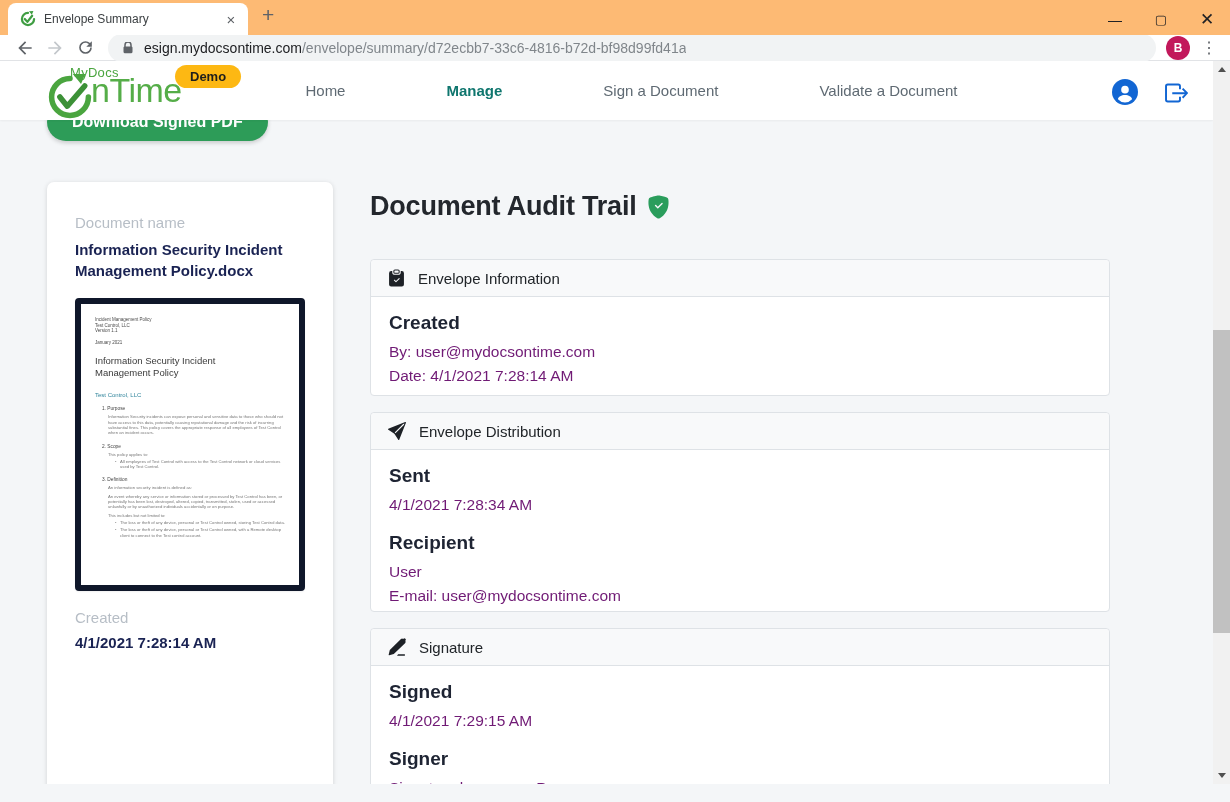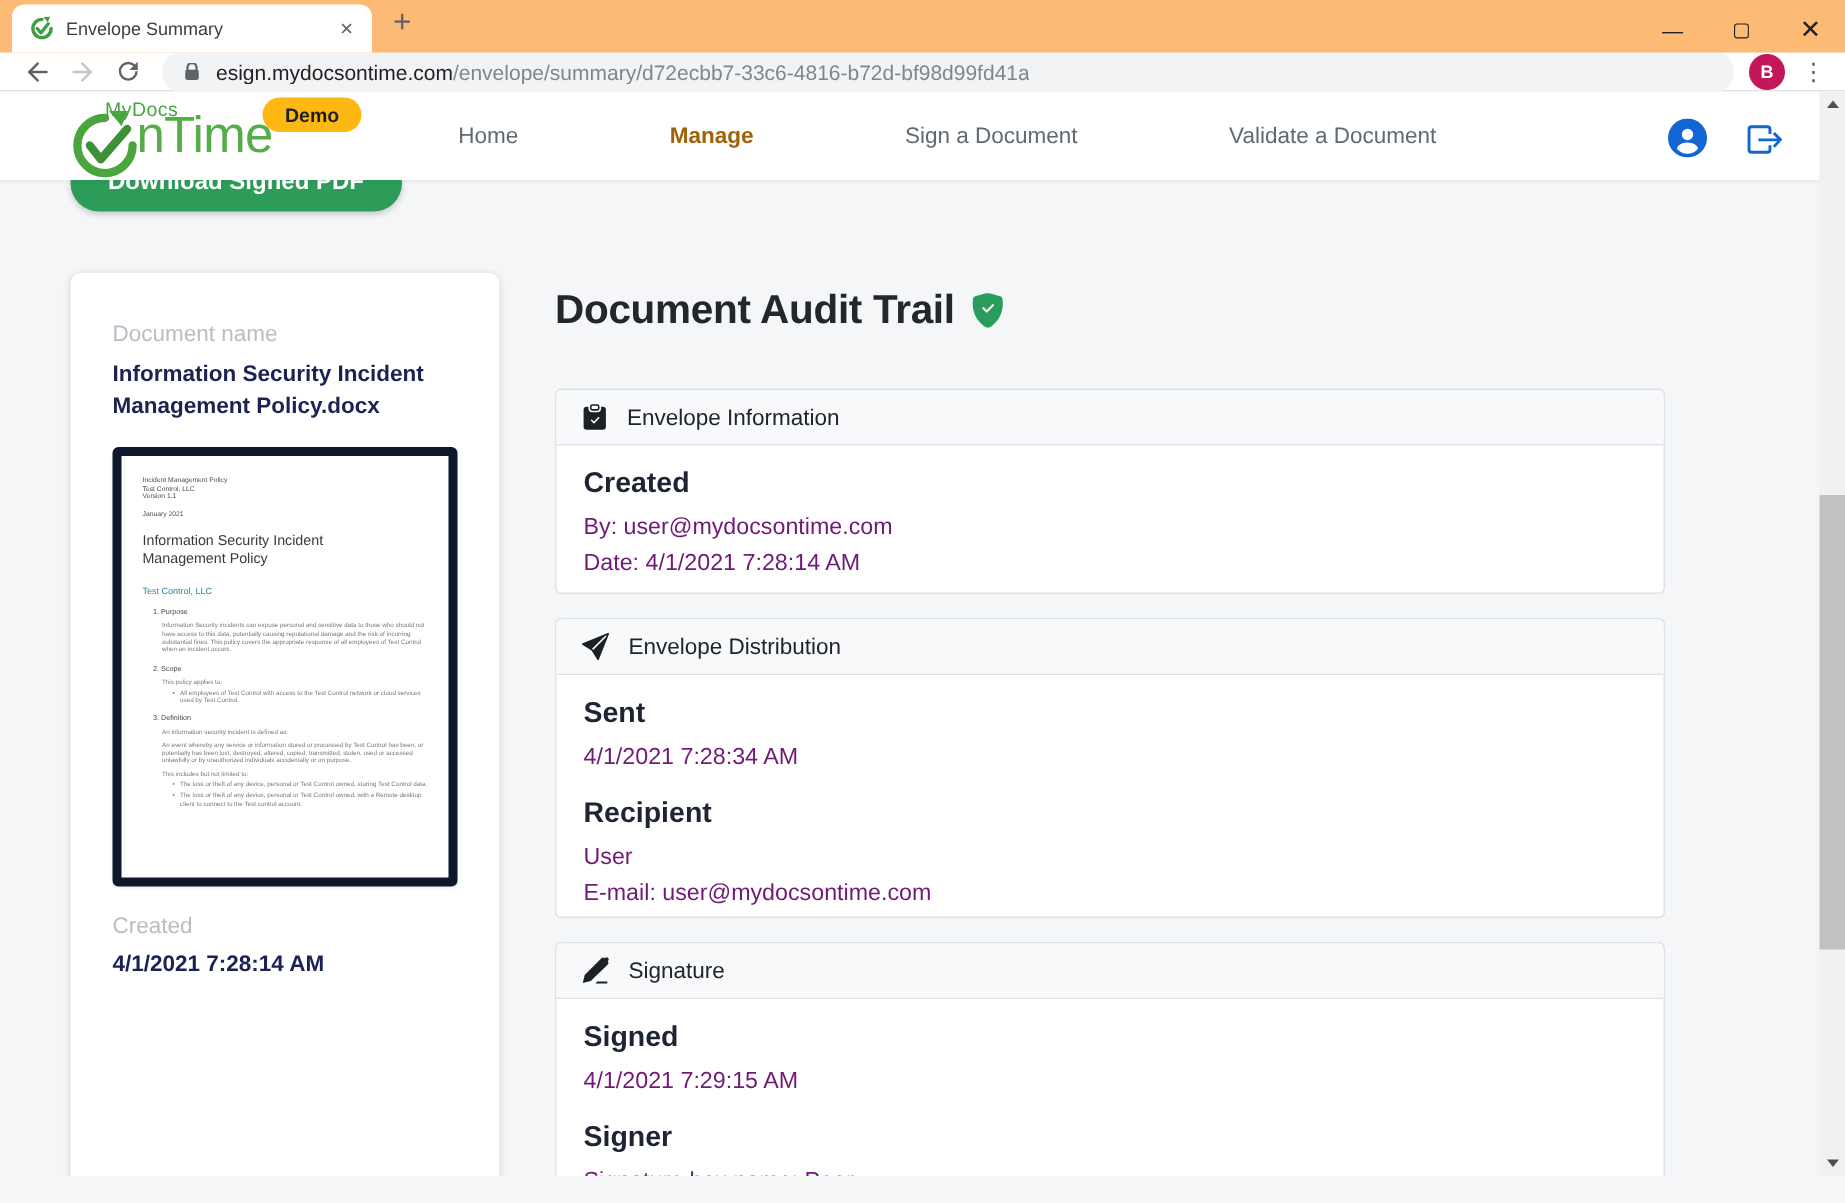--- a/index.html
+++ b/index.html
@@ -37,21 +37,21 @@
   .logo { position:absolute; left:47px; top:2px; width:210px; height:57px; }
   .logo-top { position:absolute; left:23px; top:2px; font-size:13px; font-weight:400; color:#4aa53f; letter-spacing:.3px; }
   .logo-circle { position:absolute; left:0; top:11px; }
   .logo-main { position:absolute; left:44px; top:8px; font-size:34px; color:#55ad48; letter-spacing:-0.5px; }
   .logo-reg { font-size:10px; vertical-align:22px; color:#55ad48; }
   .demo-badge { position:absolute; left:175px; top:4px; background:#fdb813; color:#1e1e1c; font-size:13px;
                 font-weight:700; padding:4px 15px; border-radius:13px; z-index:6; }
   .main-nav { position:absolute; top:0; height:59px; left:50%; transform:translateX(calc(-50% + 25px));
               display:flex; align-items:center; gap:101px; }
   .nav-link { font-size:15px; color:#5f6a73; white-space:nowrap; }
-  .nav-link.active { color:#a16207; font-weight:700; }
+  .nav-link.active { color:#0f766e; font-weight:700; }
   .hdr-ico { position:absolute; top:18px; }
   .hdr-ico.account { left:1112px; }
   .hdr-ico.logout { left:1164px; top:20px; }
 
   
   .download-btn { position:absolute; left:47px; top:42px; height:38px; z-index:1; border:none;
                   background:#2d9c58; color:#fff; font-family:"Liberation Sans",sans-serif; font-size:16px;
                   font-weight:700; padding:0 25px; border-radius:19px; box-shadow:0 2px 4px rgba(0,0,0,.18); }
 
   

